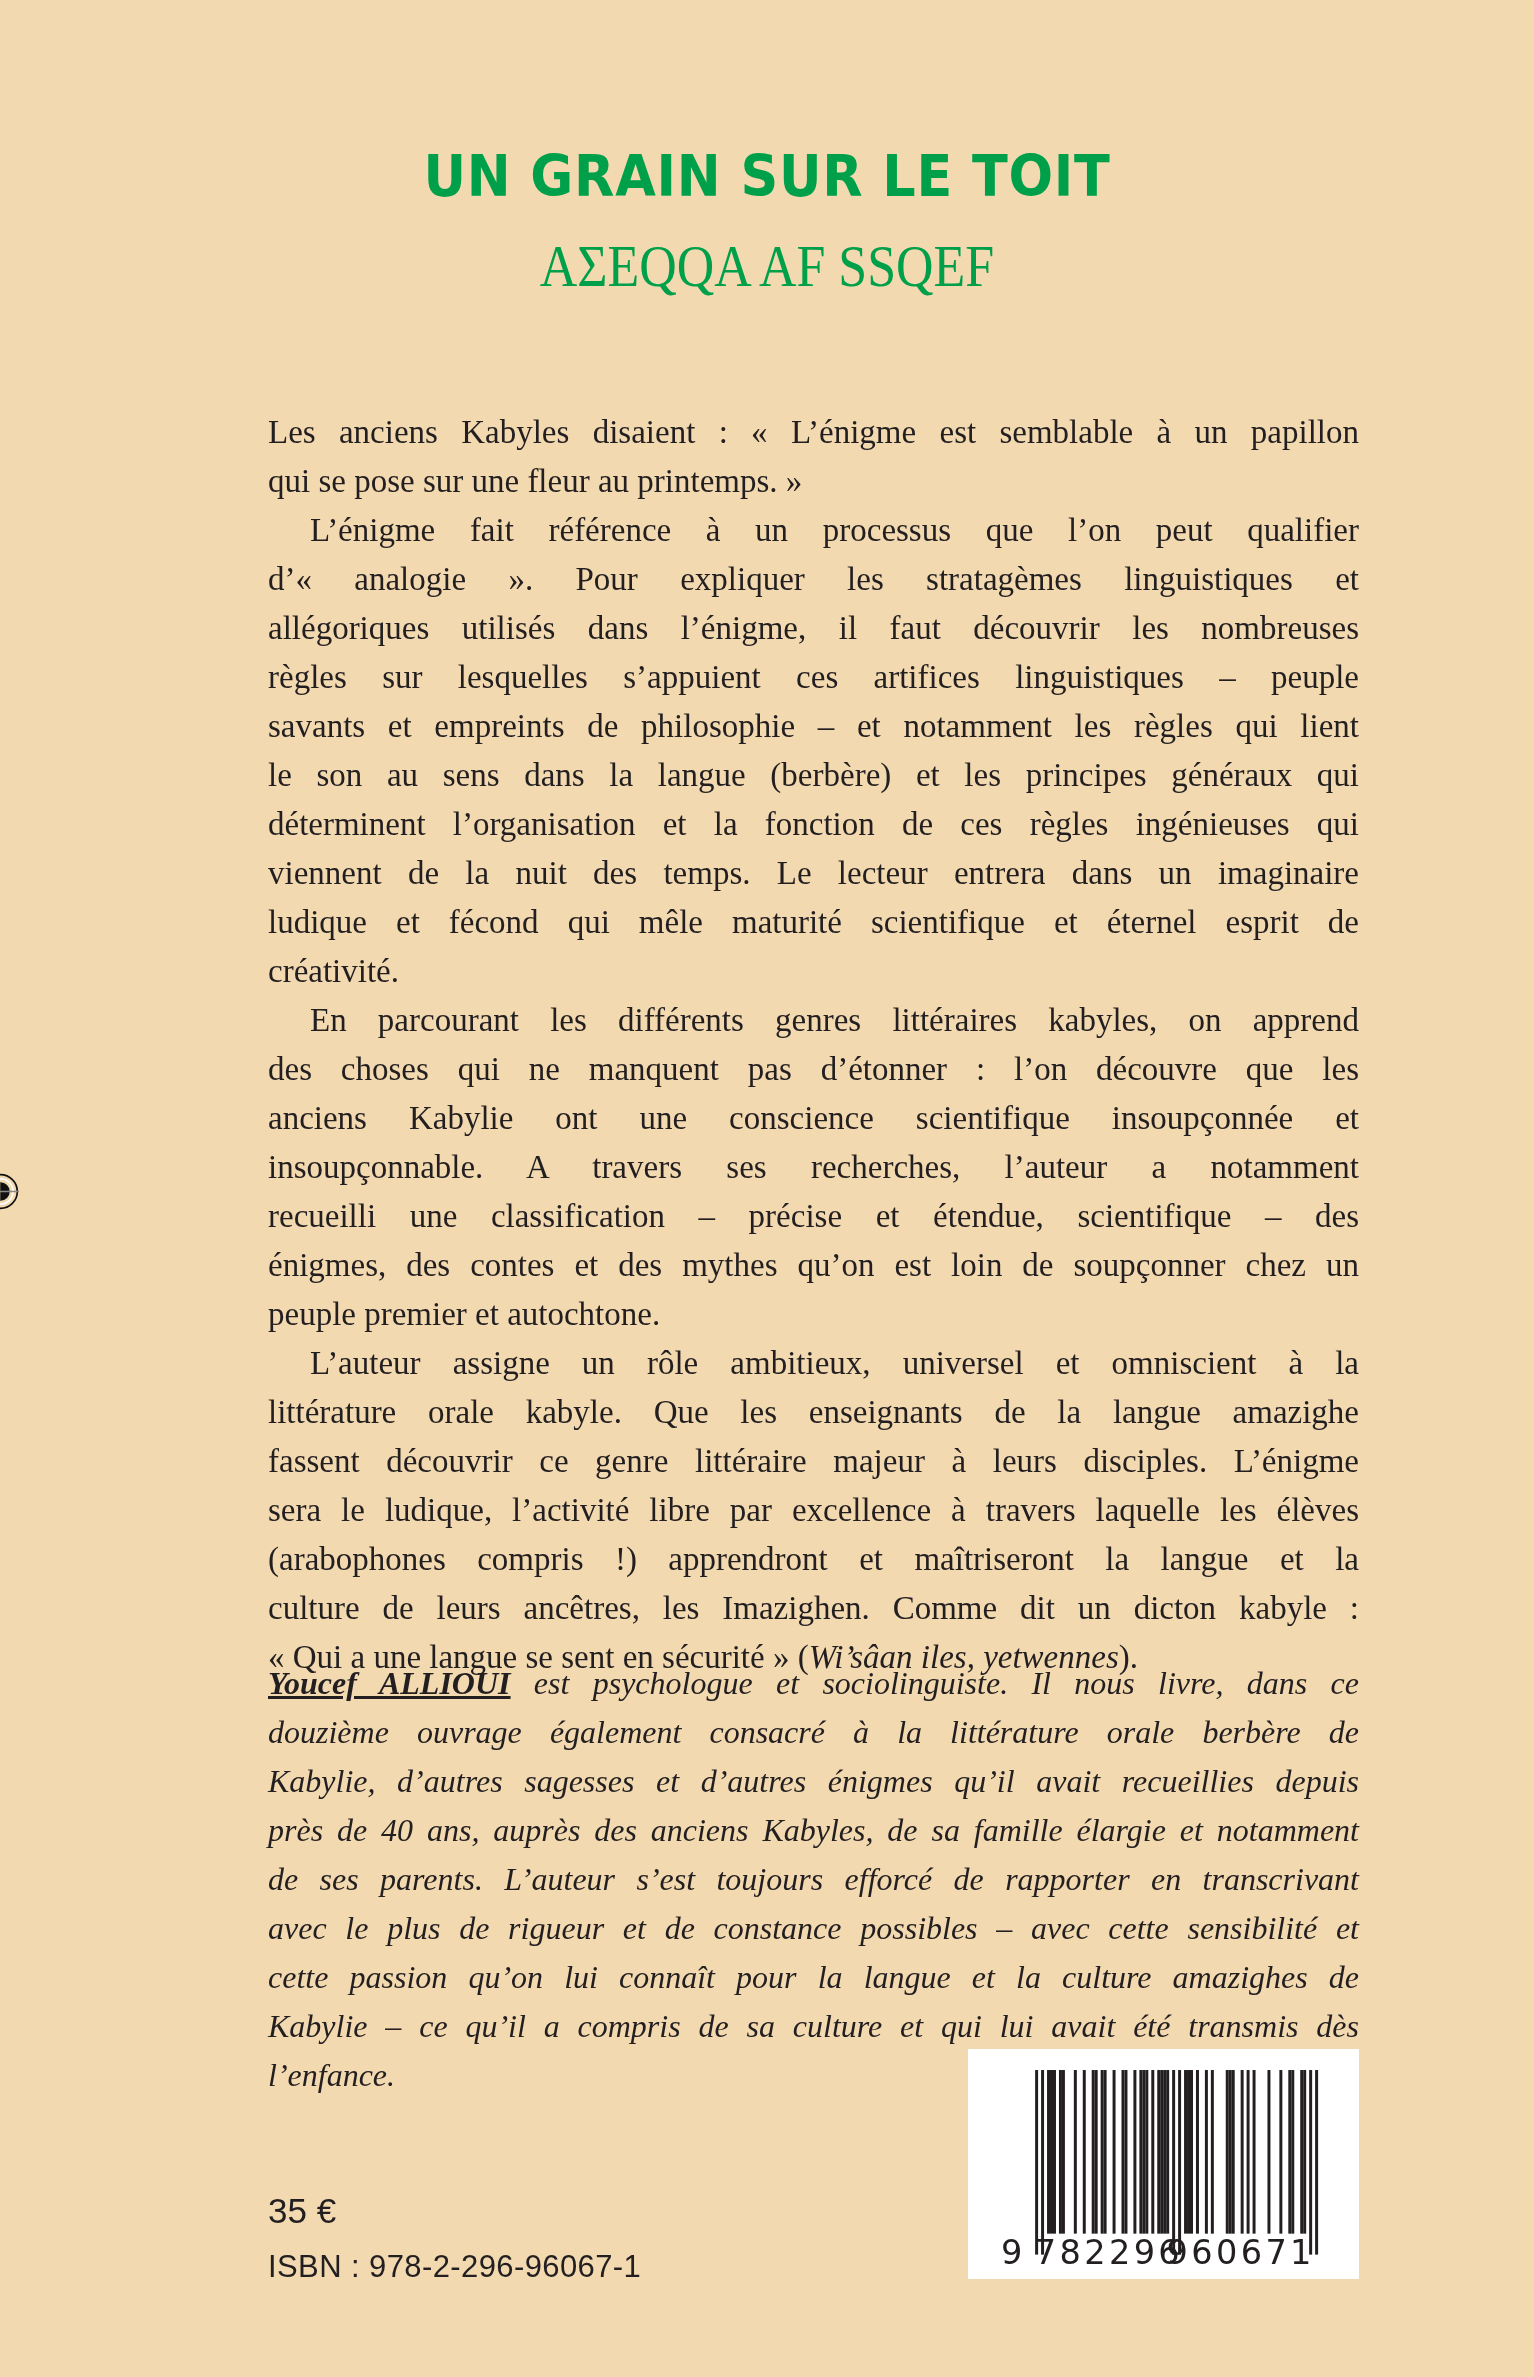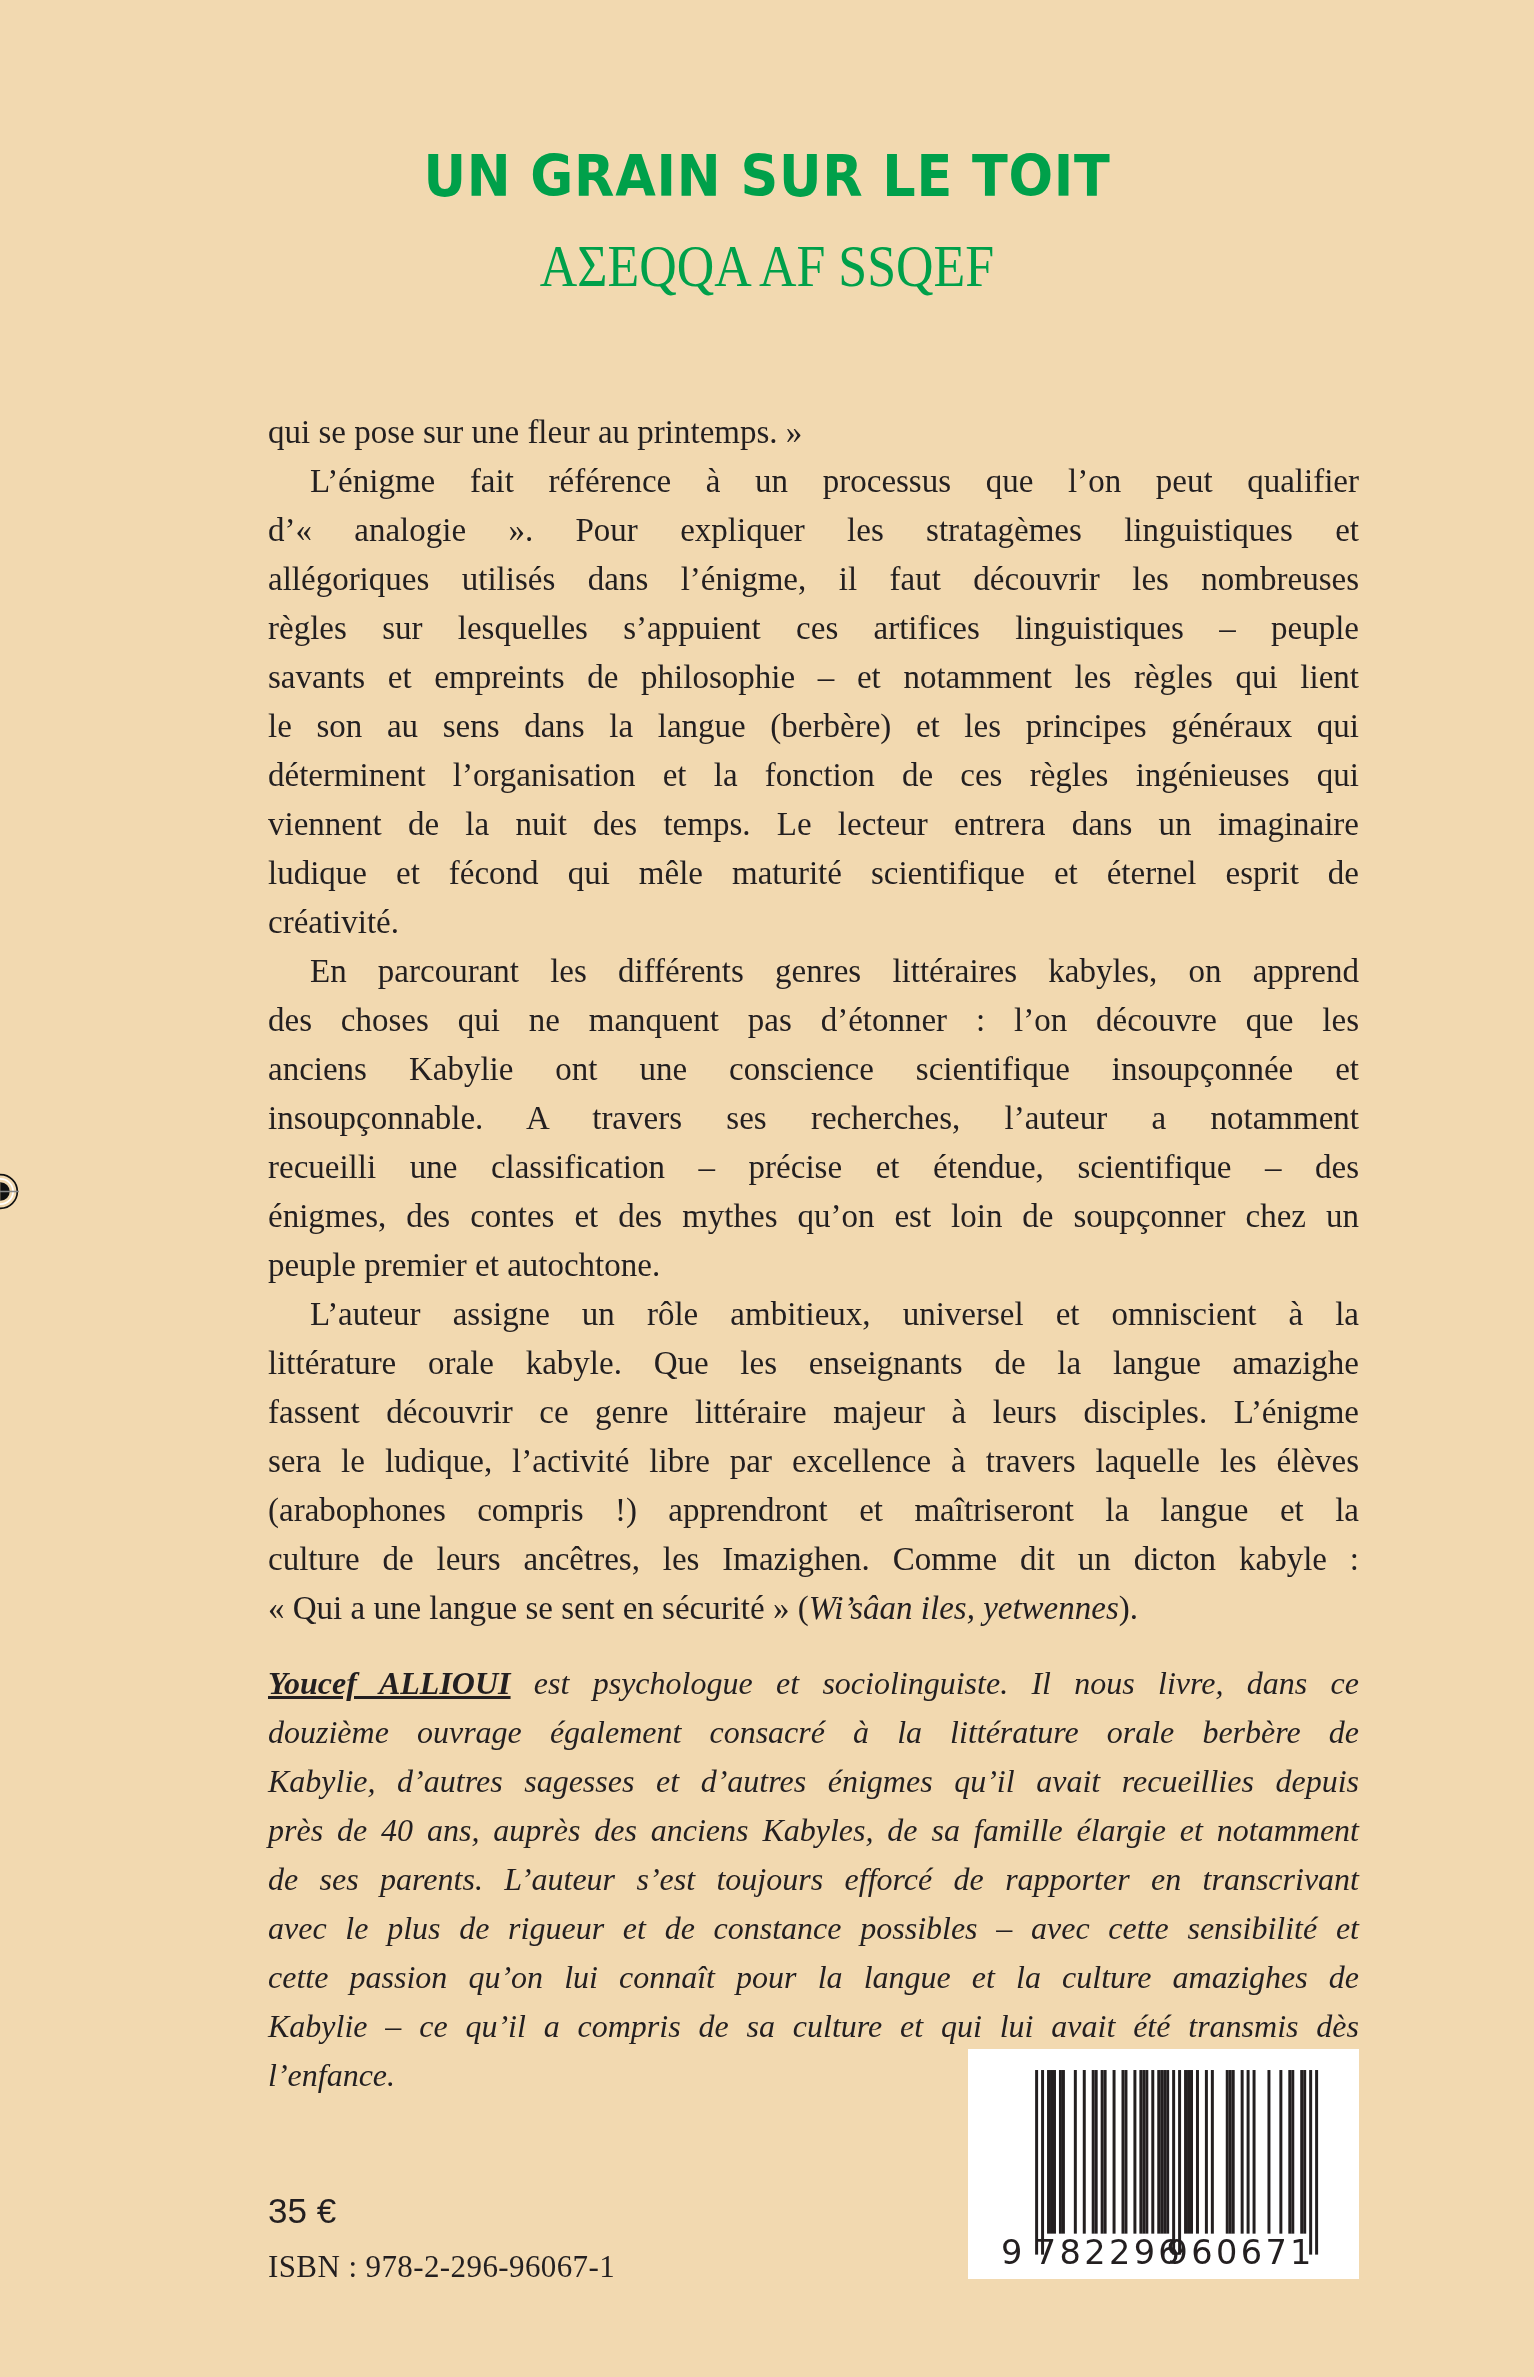--- a/index.html
+++ b/index.html
@@ -36,21 +36,21 @@
   .line.indent { padding-left: 42px; box-sizing: border-box; }
   .bio .line { font-style: italic; font-size: 32px; }
   .bio .author { font-weight: bold; text-decoration: underline; }
   .ital { font-style: italic; }
   .price {
     position: absolute; left: 268px; top: 2193px;
     font-family: "Liberation Sans", sans-serif; font-size: 35px; line-height: 1;
   }
   .isbn {
     position: absolute; left: 268px; top: 2251px;
-    font-family: Liberation Serif, serif; font-size: 31px; line-height: 1;
+    font-family: Liberation Sans, sans-serif; font-size: 31px; line-height: 1;
     letter-spacing: 0.4px;
   }
   .barcode-box {
     position: absolute; left: 968px; top: 2049px; width: 391px; height: 230px;
     background: #ffffff;
   }
   .barcode-box svg { position: absolute; left: 0; top: 0; }
 </style>
 </head>
 <body>
@@ -62,20 +62,21 @@
   <path d="M22 11 A11 11 0 0 0 22 33 Z" fill="#111"></path>
   <line x1="0" y1="22" x2="44" y2="22" stroke="#888" stroke-width="1.5"></line>
 </svg>
 
 <div class="title">UN GRAIN SUR LE TOIT</div>
 <div class="subtitle">AΣEQQA AF SSQEF</div>
 
 <div class="col" id="blurb" style="top:408px;">
 
   <div>
+    <span class="line">Les anciens Kabyles disaient : « L’énigme est semblable à un papillon</span>
     <span class="line last">qui se pose sur une fleur au printemps. »</span>
   </div>
 
   <div>
     <span class="line indent">L’énigme fait référence à un processus que l’on peut qualifier</span>
     <span class="line">d’« analogie ». Pour expliquer les stratagèmes linguistiques et</span>
     <span class="line">allégoriques utilisés dans l’énigme, il faut découvrir les nombreuses</span>
     <span class="line">règles sur lesquelles s’appuient ces artifices linguistiques – peuple</span>
     <span class="line">savants et empreints de philosophie – et notamment les règles qui lient</span>
     <span class="line">le son au sens dans la langue (berbère) et les principes généraux qui</span>

